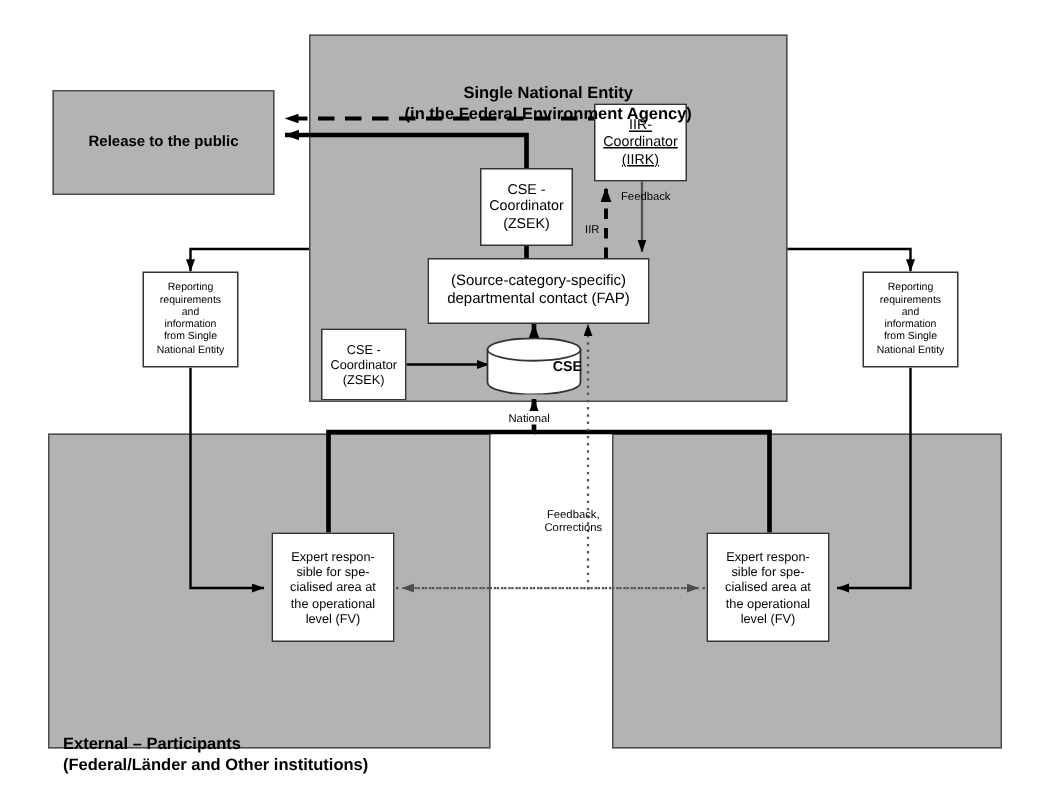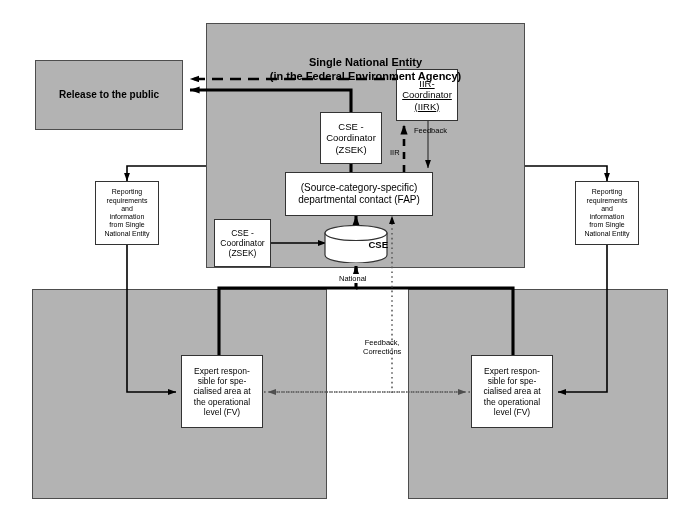--- a/index.html
+++ b/index.html
@@ -251,20 +251,22 @@
     <span class="lbl">Expert respon-
 sible for spe-
 cialised area at
 the operational
 level (FV)</span>
   </div>
 
   <div class="panel-title" id="title-sne" style="left:206px; top:28px; width:319px; text-align:center;">Single National Entity
 (in the Federal Environment Agency)</div>
 
+  <div class="panel-title" id="title-external" style="left:42px; top:462px; text-align:left;">External – Participants
+(Federal/Länder and Other institutions)</div>
 
 
   <div class="edge-label" style="left:414px; top:126px;">Feedback</div>
 
   <div class="edge-label" style="left:390px; top:148px;text-align:right;">IIR</div>
 
   <div class="edge-label inv" style="left:337px; top:274px;">National</div>
 
   <div class="edge-label" style="left:363px; top:338px; text-align:center;">Feedback,
 Corrections</div>

